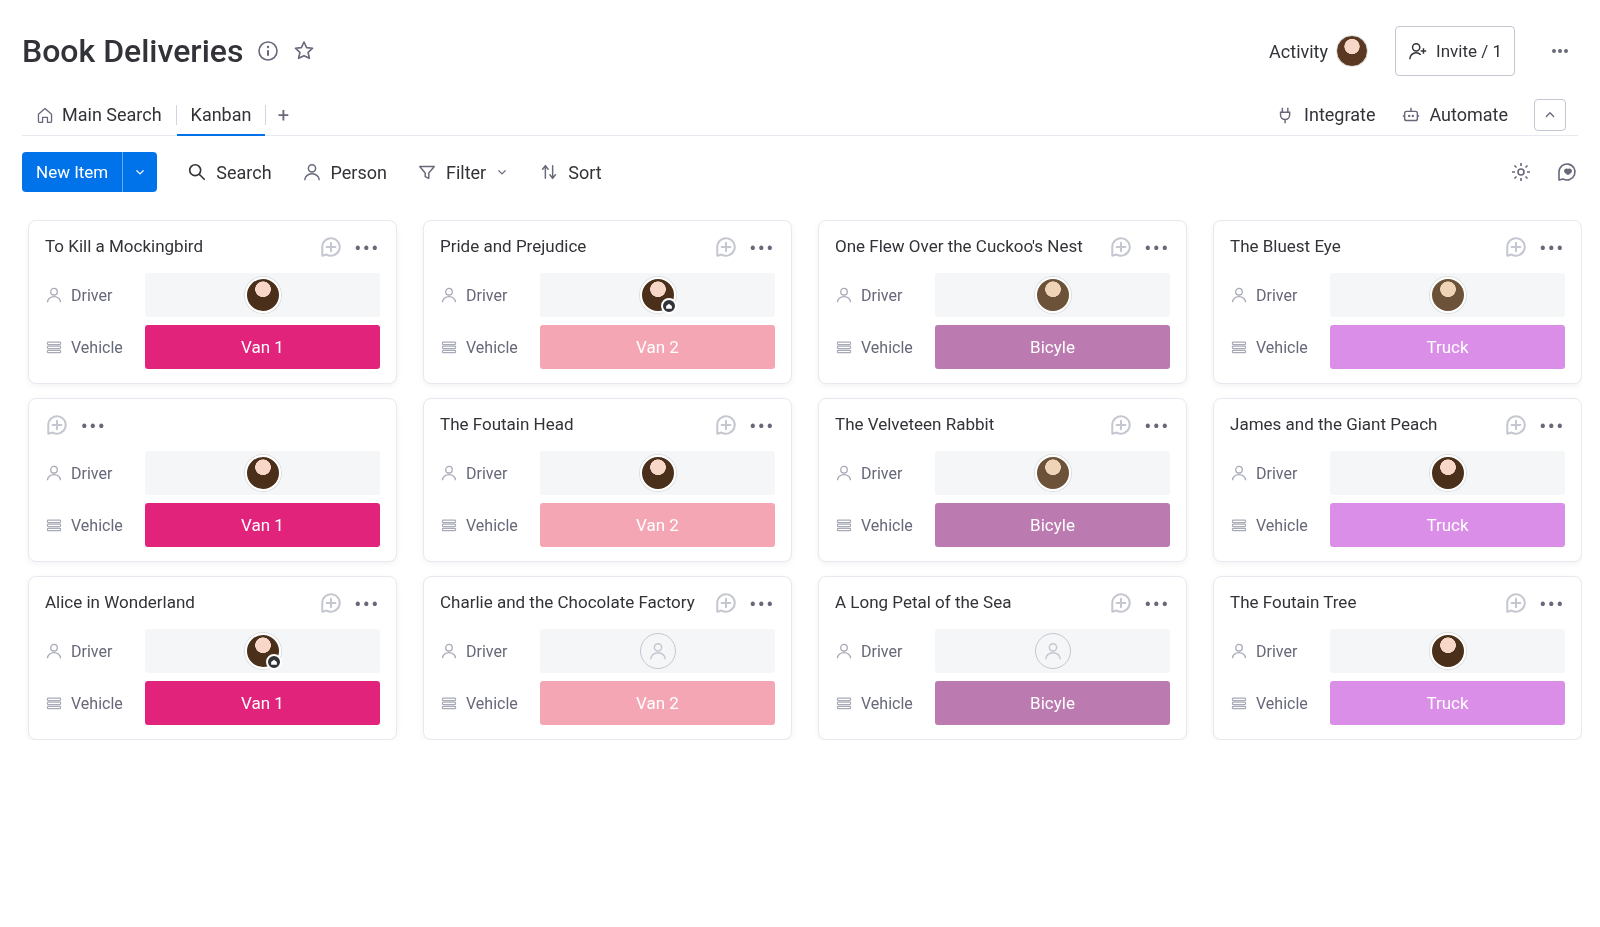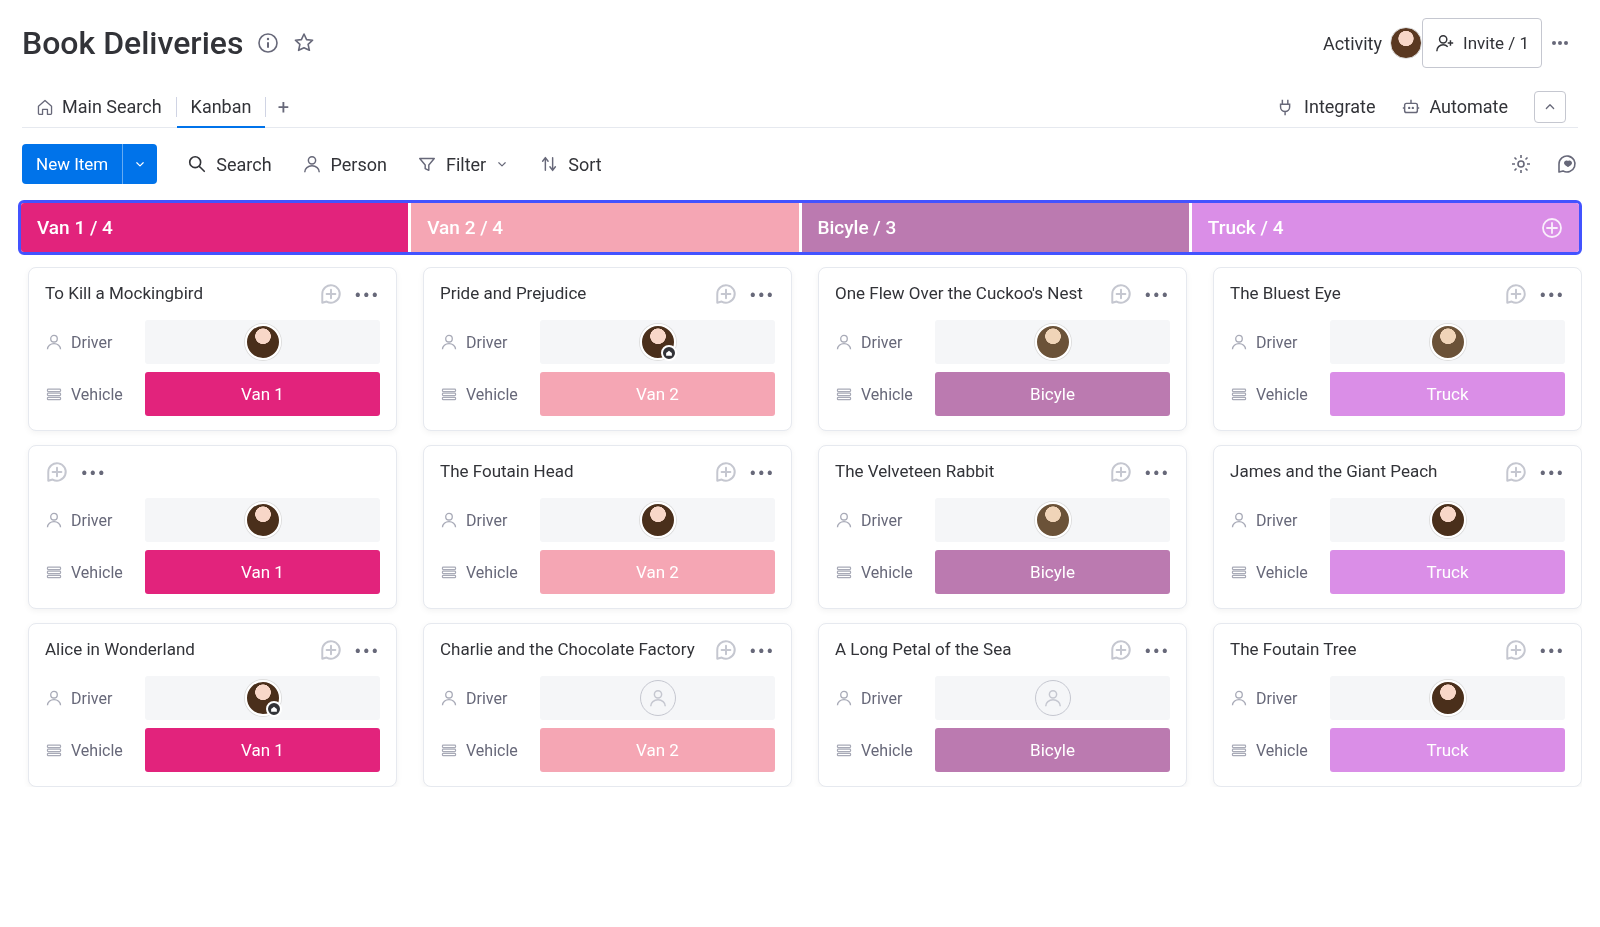--- a/index.html
+++ b/index.html
@@ -1,22 +1,22 @@
 <!DOCTYPE html>
 <html><head>
 <meta charset="utf-8">
 <style>
   * { box-sizing: border-box; margin: 0; padding: 0; }
   body { font-family: -apple-system, BlinkMacSystemFont, "Segoe UI", Roboto, Helvetica, Arial, sans-serif; background: #fff; color: #323338; }
   
   .header { padding: 18px 22px 0 22px; }
-  .title-row { display: flex; align-items: center; gap: 14px; }
+  .title-row { display: flex; align-items: center; gap: 14px; margin-top: 8px; }
   .board-title { font-size: 32px; font-weight: 500; color: #323338; }
   .title-icon { width: 22px; height: 22px; display:flex; align-items:center; justify-content:center; color:#676879; cursor:pointer; border-radius:4px; }
-  .header-right { margin-left:auto; display:flex; align-items:center; gap:0; }
+  .header-right { margin-left:auto; display:flex; align-items:center; gap:27px; }
   .activity-link { font-size:18px; color:#323338; cursor:pointer; display:flex; align-items:center; gap:8px;}
   .avatar-sm { width:32px; height:32px; border-radius:50%; background: radial-gradient(circle at 50% 35%, #f8d7c8 30%, #5a3821 32%); border:1px solid #e0e0e0;}
   .invite-btn { display:flex; align-items:center; gap:8px; border:1px solid #c5c7d0; border-radius:4px; padding:14px 12px; font-size:17px; cursor:pointer; color:#323338;}
   .dots-btn { width:36px; height:36px; display:flex; align-items:center; justify-content:center; cursor:pointer; border-radius:4px;}
 
   .tabs-row { display:flex; align-items:center; margin-top:18px; border-bottom:1px solid #e6e9ef; }
   .tab { display:flex; align-items:center; gap:8px; padding:10px 14px; font-size:18px; color:#323338; cursor:pointer; position:relative;}
   .tab.active::after { content:''; position:absolute; left:0; right:0; bottom:-1px; height:2px; background:#0073ea; }
   .tab.active { color:#323338; font-weight:400;}
   .tab-divider { width:1px; height:20px; background:#d0d4e4; }
@@ -257,39 +257,20 @@
       </div>
     <div class="tb-icon">
         <svg width="22" height="22" viewBox="0 0 22 22">
           <use href="#i-chat-heart"></use>
         </svg>
       </div>
   </div>
 </div>
 
 <div class="board">
-  <div class="col-headers" id="col-headers">
-      <div class="col-header" style="background: rgb(226, 35, 124);">
-        <span>Van 1 / 4</span>
-      </div>
-      <div class="col-header" style="background: rgb(245, 166, 180);">
-        <span>Van 2 / 4</span>
-      </div>
-      <div class="col-header" style="background: rgb(187, 122, 176);">
-        <span>Bicyle / 3</span>
-      </div>
-      <div class="col-header" style="background: rgb(218, 142, 231);">
-        <span>Truck / 4</span>
-        <span class="add-circle">
-          <svg width="22" height="22" viewBox="0 0 22 22" style="color:#fff">
-            <use href="#i-plus-circle"></use>
-          </svg>
-        </span>
-      </div>
-    </div>
   <div class="columns" id="columns">
       <div class="column">
         <div class="card">
           <div class="card-head">
             <div class="card-title">To Kill a Mockingbird</div>
             <div class="card-actions">
               <span class="chat-icon">
                 <svg width="24" height="24" viewBox="0 0 22 22">
                   <use href="#i-chat-plus"></use>
                 </svg>

